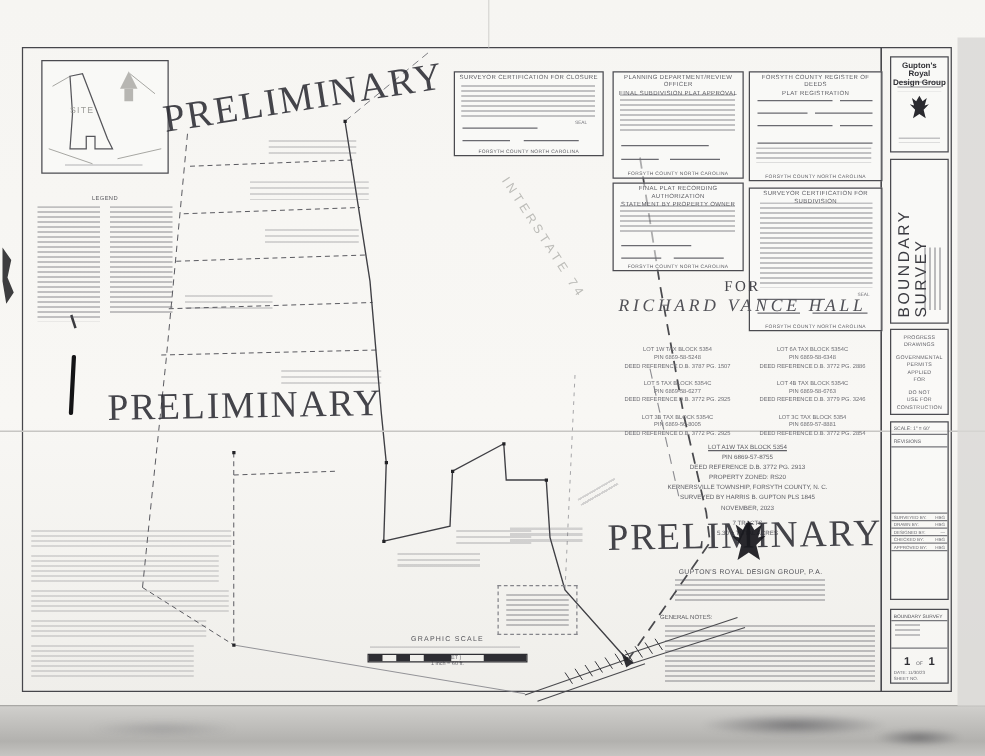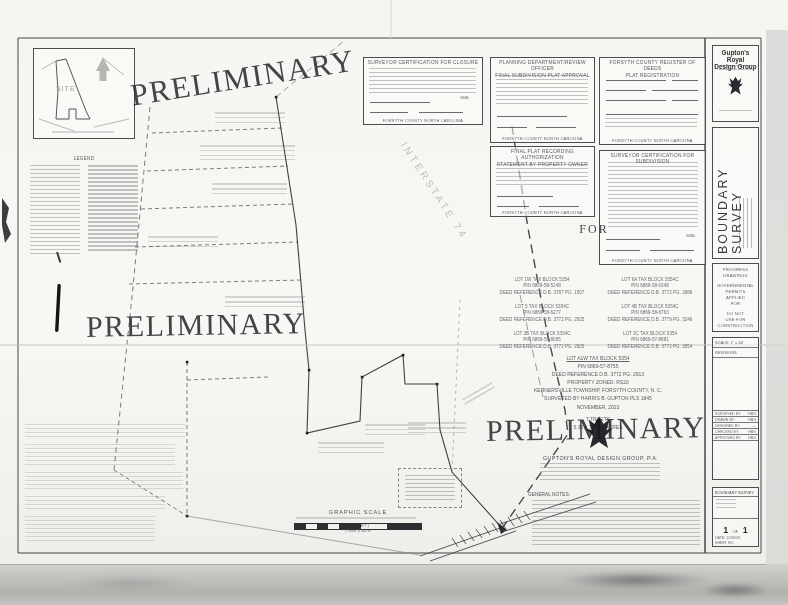--- a/index.html
+++ b/index.html
@@ -192,20 +192,21 @@
     <div class="tl dense" style="left:8px;top:11px;width:90px;height:68px;"></div>
     <div class="sig" style="left:6px;top:88px;width:54px;"></div>
     <div class="a tiny" style="left:86px;top:83px;font-size:3.8px;">SEAL</div>
     <div class="sig" style="left:6px;top:99px;width:34px;"></div>
     <div class="sig" style="left:50px;top:99px;width:44px;"></div>
     <div class="h" style="position:absolute;left:0;right:0;bottom:1px;font-size:3.9px;">FORSYTH COUNTY NORTH CAROLINA</div>
   </div>
 
   <div class="a" style="left:480px;top:222px;width:228px;text-align:center;">
     <div style="font-family:'Liberation Serif',serif;font-size:12px;letter-spacing:2px;color:#46464c;">FOR</div>
+    <div style="font-family:'Liberation Serif',serif;font-style:italic;font-size:14px;letter-spacing:3px;color:#515157;margin-top:1px;">RICHARD VANCE HALL</div>
   </div>
 
   <div class="a" style="left:488px;top:277px;width:216px;height:78px;">
     <div class="lotcell" style="left:0;top:0;">
       <div>LOT 1W TAX BLOCK 5354</div>
         <div>PIN 6869-58-5248</div>
         <div>DEED REFERENCE D.B. 3787 PG. 1507</div>
     </div>
     <div class="lotcell" style="left:108px;top:0;">
       <div>LOT 6A TAX BLOCK 5354C</div>

